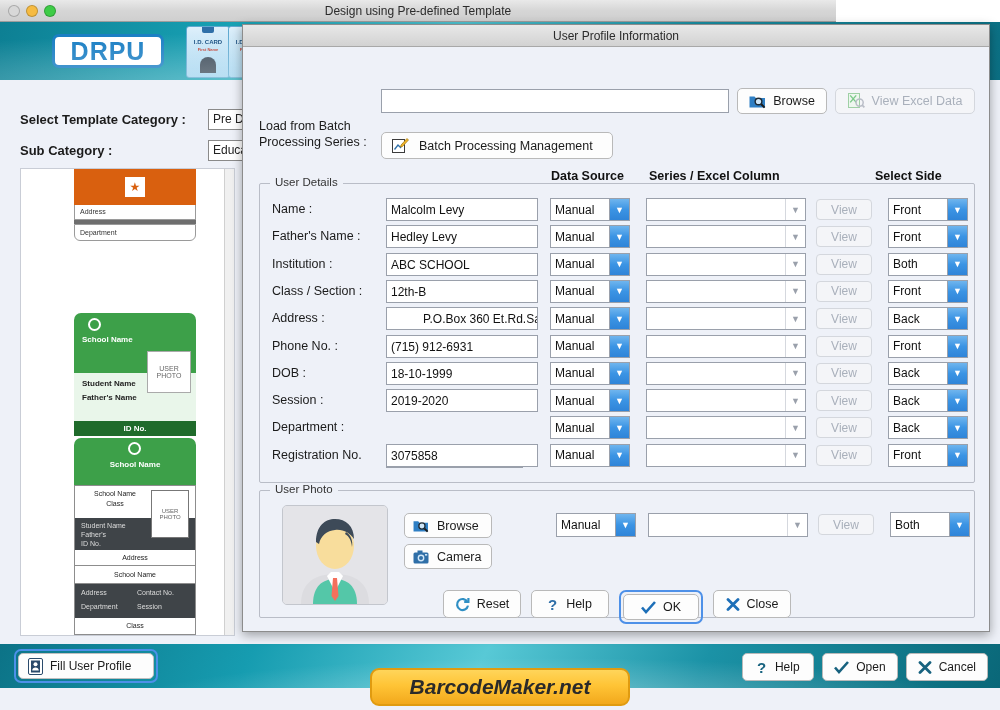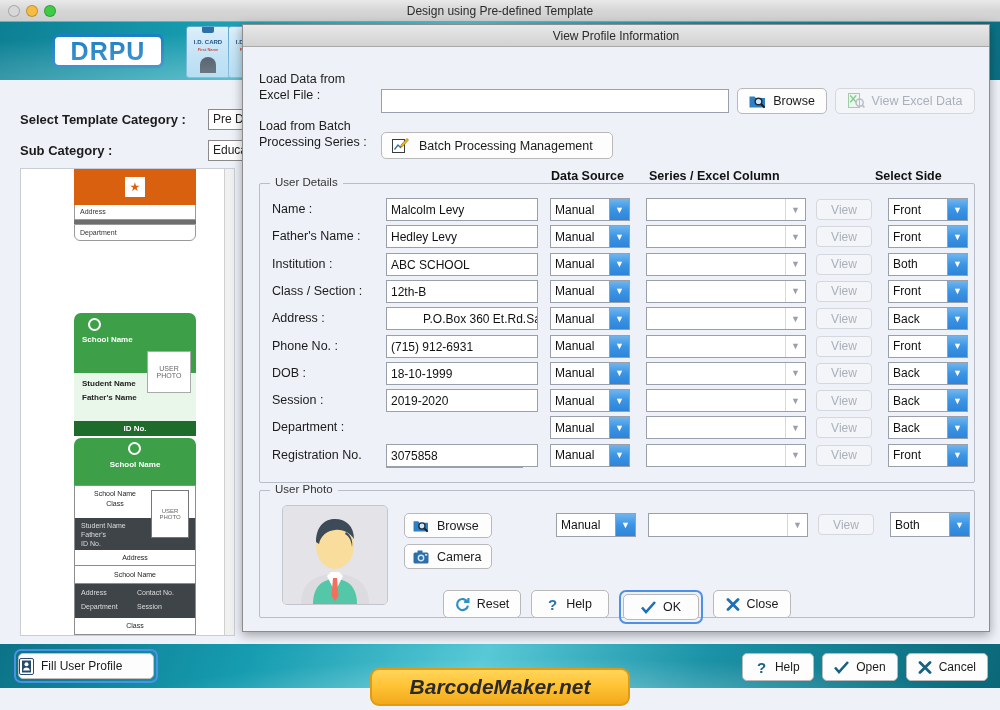--- a/index.html
+++ b/index.html
@@ -7,21 +7,21 @@
     margin: 0; padding: 0;
     width: 1000px; height: 710px;
     overflow: hidden;
     font-family: "Liberation Sans", sans-serif;
     background: #ffffff;
   }
   #root { position: relative; width: 1000px; height: 710px; }
 
   
   .win-titlebar {
-    position: absolute; left:0; top:0; width:1000px; height:22px;
+    position: absolute; left:0; top:0; width:836px; height:22px;
     background: linear-gradient(to bottom, #e9e9e9 0%, #d6d6d6 50%, #cfcfcf 100%);
     border-bottom: 1px solid #9d9d9d;
     display: flex; align-items: center;
   }
   .traffic { display:flex; gap:6px; margin-left:8px; }
   .tl { width:12px; height:12px; border-radius:50%; border:1px solid rgba(0,0,0,.22); }
   .tl.close { background:#d8d8d8; }
   .tl.min   { background:#f6bb42; }
   .tl.max   { background:#3ecc47; }
   .win-title {
@@ -135,21 +135,21 @@
   .bottom-bar:after{
     content:""; position:absolute; inset:0;
     background: radial-gradient(ellipse at 55% 140%, rgba(255,255,255,.35), rgba(255,255,255,0) 55%);
   }
   .fill-btn-wrap{
     position:absolute; left:14px; top:5px; width:144px; height:34px;
     border:2px solid #4d90e8; border-radius:7px; padding:2px; background:transparent; z-index:2;
   }
   .fill-btn{
     width:100%; height:100%; background:#fdfdfd; border:1px solid #bfbfbf; border-radius:5px;
-    display:flex; align-items:center; gap:7px; 
+    display:flex; align-items:center; gap:7px; padding-left:9px;
     font-size:12px; color:#1b1b1b;
   }
   .btm-btns{ position:absolute; right:12px; top:9px; display:flex; gap:8px; z-index:2;}
   .btm-btn{
     height:28px; min-width:72px; background:#fdfdfd; border:1px solid #b9b9b9; border-radius:5px;
     display:flex; align-items:center; justify-content:center; gap:7px;
     font-size:12px; color:#1b1b1b; padding:0 11px;
   }
   .brand{
     position:absolute; left:370px; top:668px; width:260px; height:38px;
@@ -371,27 +371,23 @@
           </span>
           <span>Cancel</span>
         </div>
       </div>
     </div>
   </div>
 
   <div class="brand">BarcodeMaker.net</div>
 
   <div class="dialog">
-    <div class="dlg-title">View Profile Information</div>
+    <div class="dlg-title">User Profile Information</div>
     <div class="dlg-body">
 
-      <div class="ta-lbl" style="left:16px; top:24px; width:110px;">
-        <div>Load Data from</div>
-        <div>Excel File :</div>
-      </div>
       <div class="txtbox" style="position:absolute; left:138px; top:42px; width:348px; height:24px;" title=""></div>
       <div class="btn" style="position:absolute; left:494px; top:41px; width:90px; height:26px;">
         <span class="ic">
           <svg width="17" height="15" viewBox="0 0 17 15">
             <path d="M0.5 2.5 h5 l1.4 1.6 H16 v9.4 H0.5z" fill="#2f7fc4"></path>
             <circle cx="9.5" cy="7.5" r="4" fill="#1b1b1b" opacity="0.85"></circle>
             <circle cx="9.5" cy="7.5" r="2.6" fill="#cfe6f8"></circle>
             <path d="M12.3 10.3 L15.6 13.6" stroke="#1b1b1b" stroke-width="2"></path>
           </svg>
         </span>

